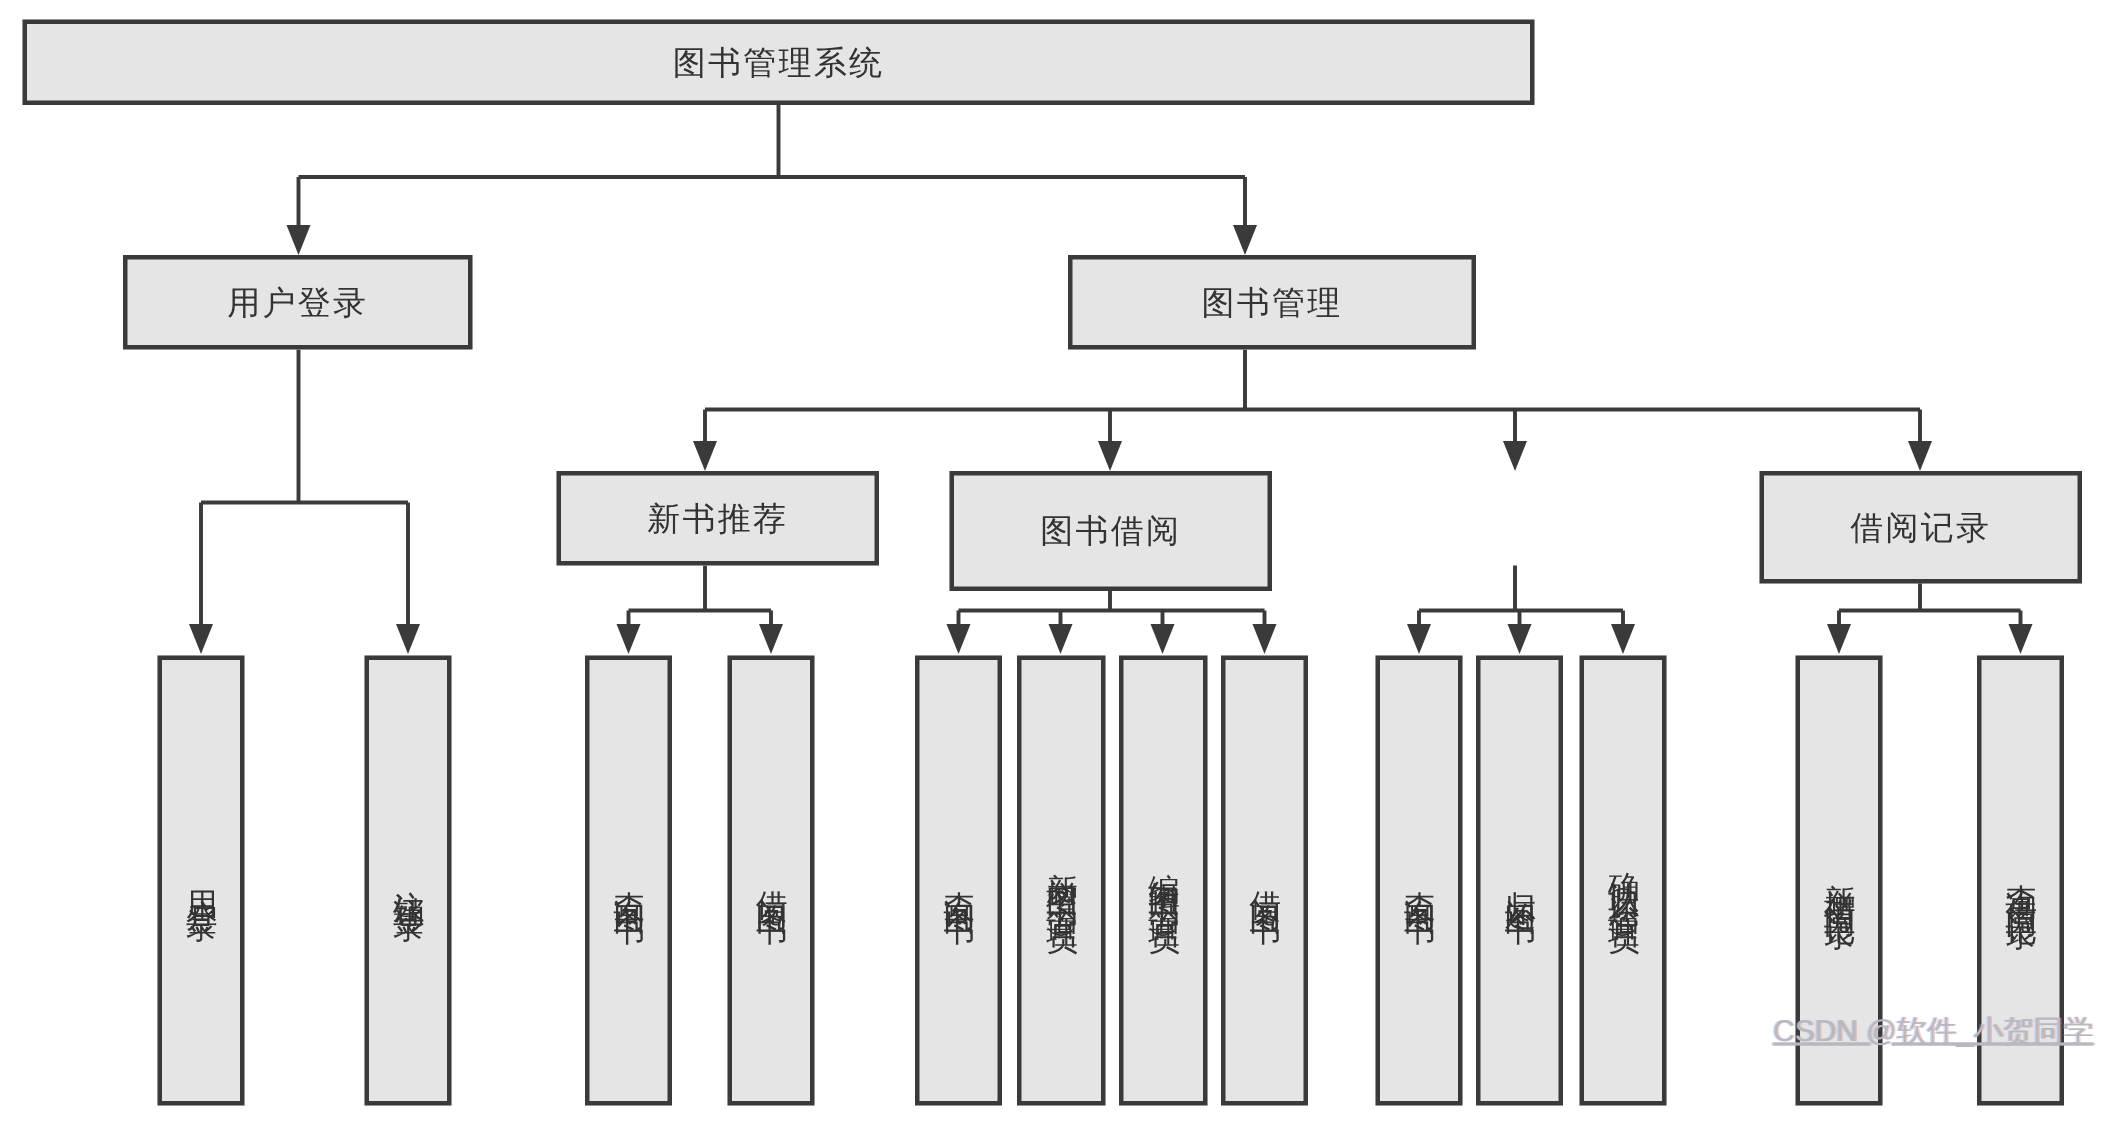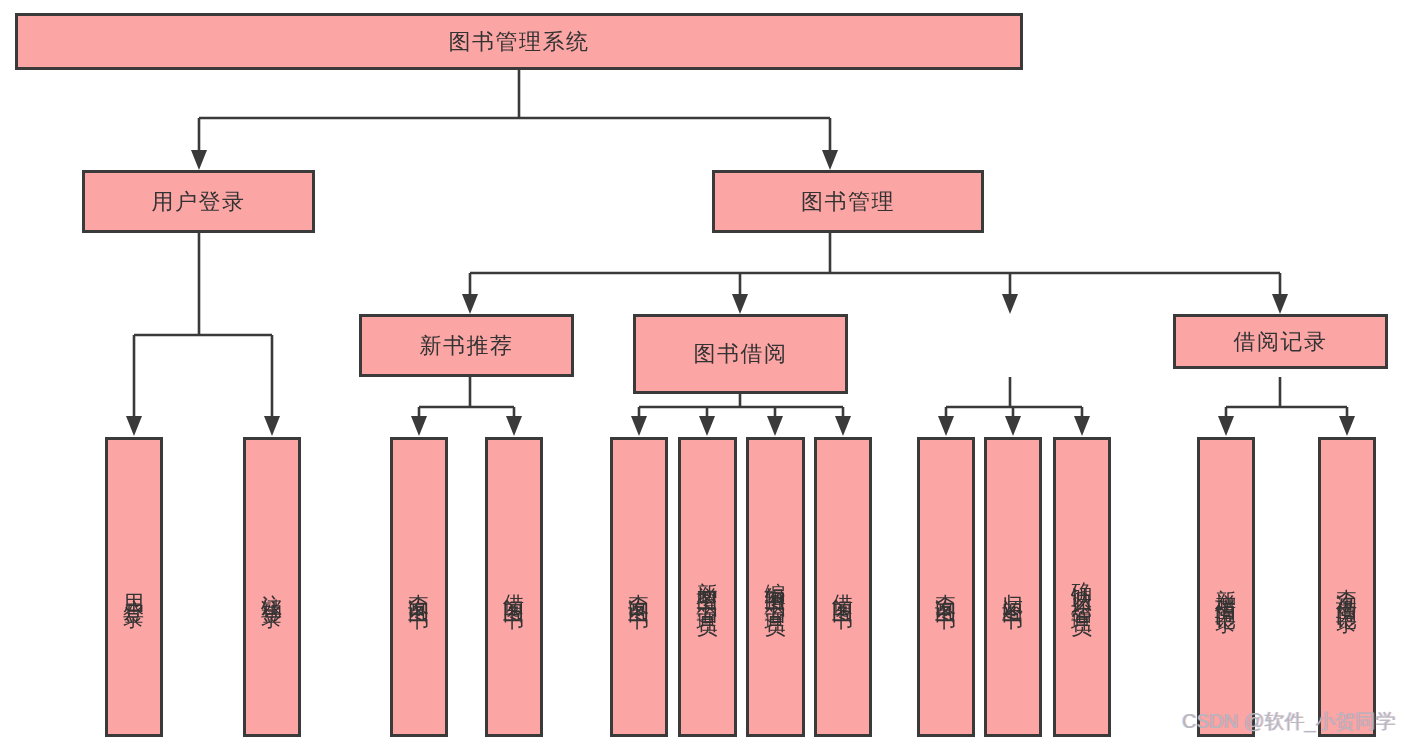--- a/index.html
+++ b/index.html
@@ -12,47 +12,48 @@
     overflow: hidden;
   }
   #connectors {
     position: absolute;
     left: 0; top: 0;
     width: 1405px; height: 747px;
   }
   .node {
     position: absolute;
     box-sizing: border-box;
-    background: #fca5a5;
+    background: #e5e5e5;
     border: 3px solid #3a3a3a;
     display: flex;
     align-items: center;
     justify-content: center;
     color: #333333;
   }
   .h-box { font-size: 22px; letter-spacing: 1.5px; }
   .v-box .vtext {
     writing-mode: vertical-rl;
     text-orientation: mixed;
     font-size: 21px;
     letter-spacing: 5px;
     color: #333333;
     line-height: 1;
     white-space: nowrap;
   }
   .watermark {
     position: absolute;
     left: 1182px;
-    top: 708px;
+    top: 674px;
     width: 220px;
     font-size: 20px;
     color: #b6babf;
     text-shadow: 1px 0 0 rgba(230,120,120,0.35), -1px 0 0 rgba(120,150,230,0.35);
     white-space: nowrap;
     z-index: 10;
+    text-decoration: underline;
   }
 </style>
 </head>
 <body>
 
 <div id="stage">
 
   <svg id="connectors" viewBox="0 0 1405 747" xmlns="http://www.w3.org/2000/svg">
     <g stroke="#3a3a3a" stroke-width="2.6" fill="none">
 
@@ -100,27 +101,27 @@
     <span>图书管理系统</span>
   </div>
 
   <div class="node h-box" style="left:82px; top:170px; width:233px; height:63px;">
     <span>用户登录</span>
   </div>
   <div class="node h-box" style="left:712px; top:170px; width:272px; height:63px;">
     <span>图书管理</span>
   </div>
 
-  <div class="node h-box" style="left:359px; top:314px; width:215px; height:63px;">
+  <div class="node h-box" style="left:371px; top:314px; width:215px; height:63px;">
     <span>新书推荐</span>
   </div>
   <div class="node h-box" style="left:633px; top:314px; width:215px; height:80px;">
     <span>图书借阅</span>
   </div>
-  <div class="node h-box" style="left:1173px; top:314px; width:215px; height:55px;">
+  <div class="node h-box" style="left:1173px; top:314px; width:215px; height:75px;">
     <span>借阅记录</span>
   </div>
 
   <div class="node v-box" style="left:105px; top:437px; width:58px; height:300px;">
     <span class="vtext">用户登录</span>
   </div>
   <div class="node v-box" style="left:243px; top:437px; width:58px; height:300px;">
     <span class="vtext">注销登录</span>
   </div>
 

